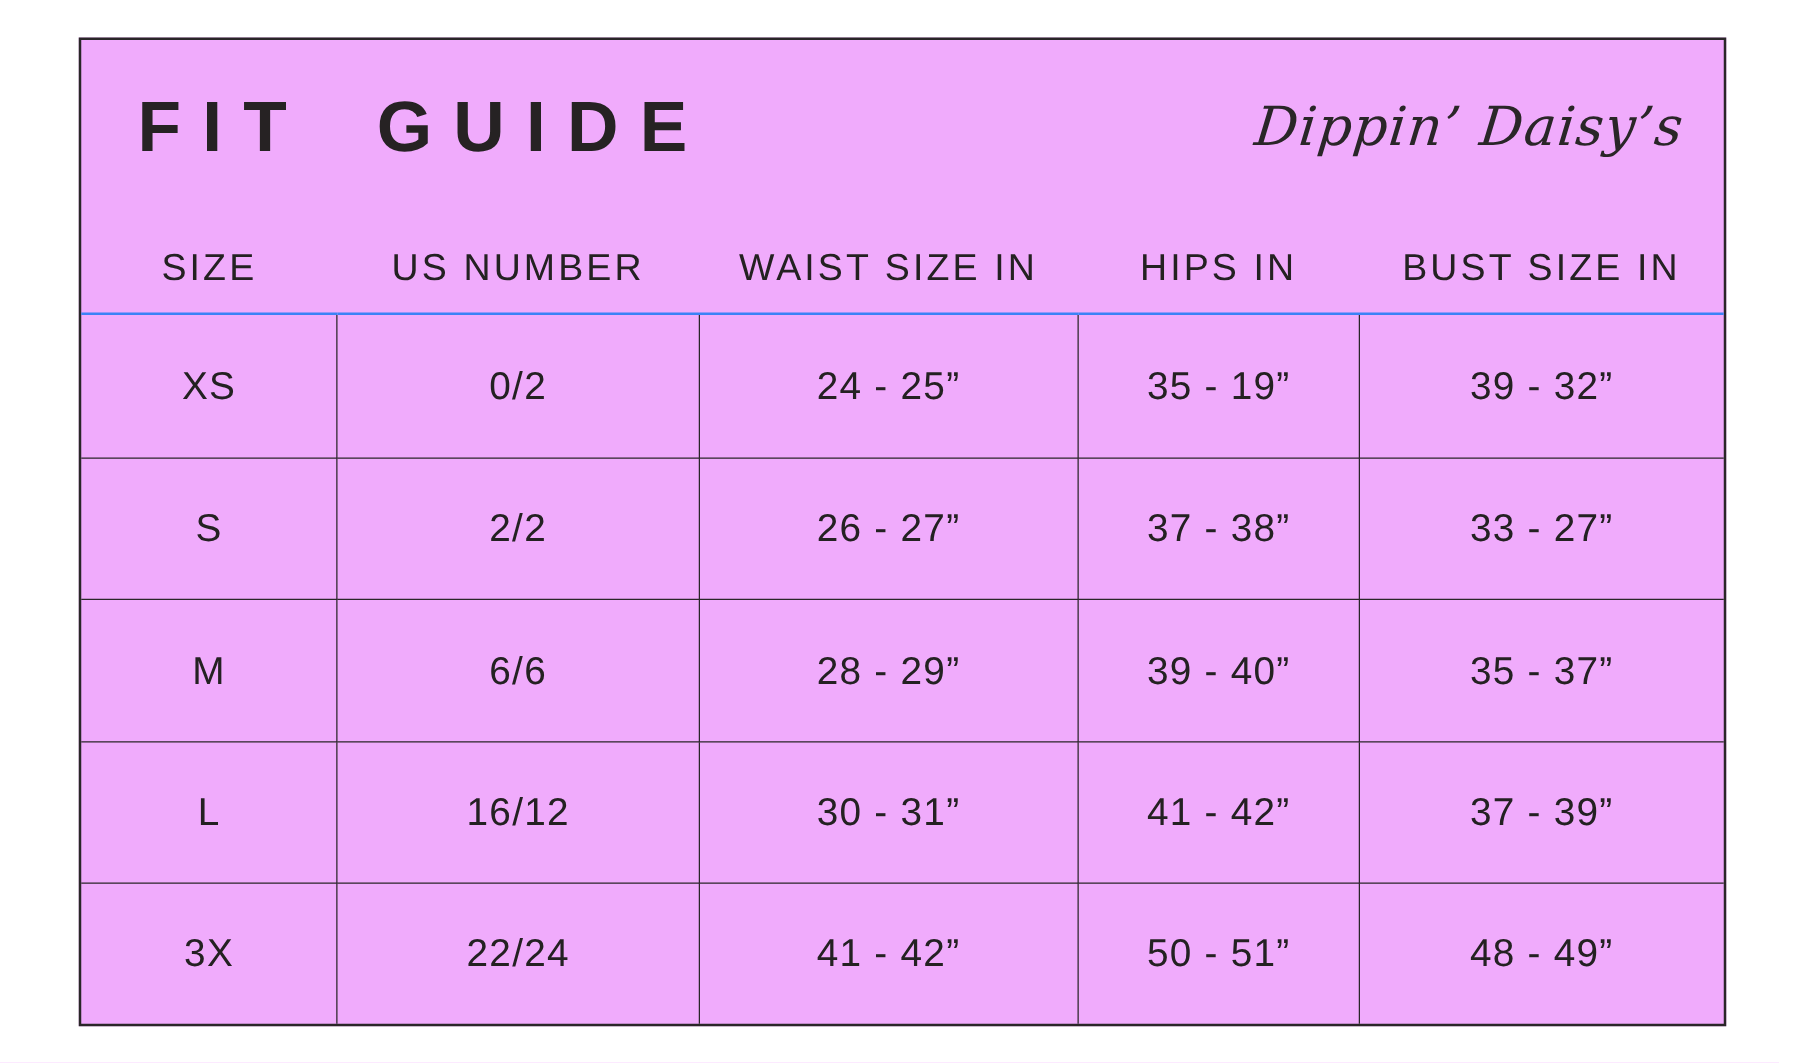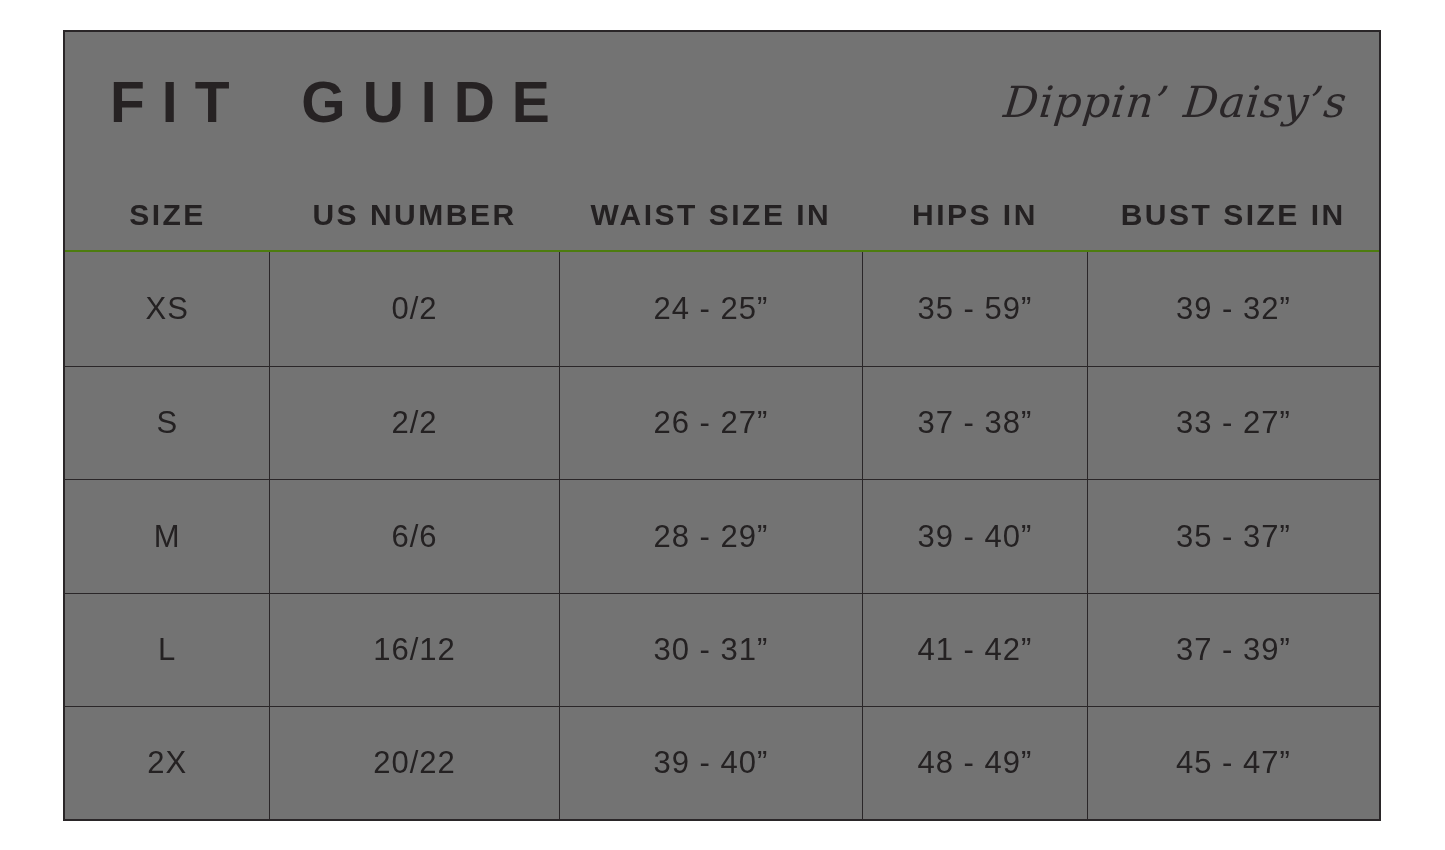--- a/index.html
+++ b/index.html
@@ -13,21 +13,21 @@
     overflow: hidden;
   }
   .frame {
     position: absolute;
     left: 63px;
     top: 30px;
     width: 1318px;
     height: 791px;
     border: 2px solid #2a2628;
     box-sizing: border-box;
-    background: #737373;
+    background: #f0abfc;
   }
   .masthead {
     position: absolute;
     top: 0;
     left: 0;
     right: 0;
     height: 140px;
     display: flex;
     align-items: center;
     justify-content: space-between;
@@ -62,24 +62,24 @@
     table-layout: fixed;
   }
   .size-chart col.c1 { width: 15.6%; }
   .size-chart col.c2 { width: 22.0%; }
   .size-chart col.c3 { width: 23.1%; }
   .size-chart col.c4 { width: 17.1%; }
   .size-chart col.c5 { width: 22.2%; }
   .size-chart th {
     height: 70px;
     font-size: 30px;
-    font-weight: 700;
+    font-weight: 400;
     letter-spacing: 2.5px;
     vertical-align: middle;
-    border-bottom: 2px solid #4d7c0f;
+    border-bottom: 2px solid #3b82f6;
     padding: 0;
   }
   .size-chart td {
     font-size: 31px;
     letter-spacing: 1px;
     text-align: center;
     vertical-align: middle;
     border: 1.5px solid #2a2628;
     padding: 0;
   }
@@ -112,21 +112,21 @@
         <th>WAIST SIZE IN</th>
         <th>HIPS IN</th>
         <th>BUST SIZE IN</th>
       </tr>
     </thead>
     <tbody>
       <tr>
         <td>XS</td>
         <td>0/2</td>
         <td>24 - 25”</td>
-        <td>35 - 59”</td>
+        <td>35 - 19”</td>
         <td>39 - 32”</td>
       </tr>
       <tr>
         <td>S</td>
         <td>2/2</td>
         <td>26 - 27”</td>
         <td>37 - 38”</td>
         <td>33 - 27”</td>
       </tr>
       <tr>
@@ -137,22 +137,22 @@
         <td>35 - 37”</td>
       </tr>
       <tr>
         <td>L</td>
         <td>16/12</td>
         <td>30 - 31”</td>
         <td>41 - 42”</td>
         <td>37 - 39”</td>
       </tr>
       <tr>
-        <td>2X</td>
-        <td>20/22</td>
-        <td>39 - 40”</td>
+        <td>3X</td>
+        <td>22/24</td>
+        <td>41 - 42”</td>
+        <td>50 - 51”</td>
         <td>48 - 49”</td>
-        <td>45 - 47”</td>
       </tr>
     </tbody>
   </table>
 
 </div>
 
 </body></html>

